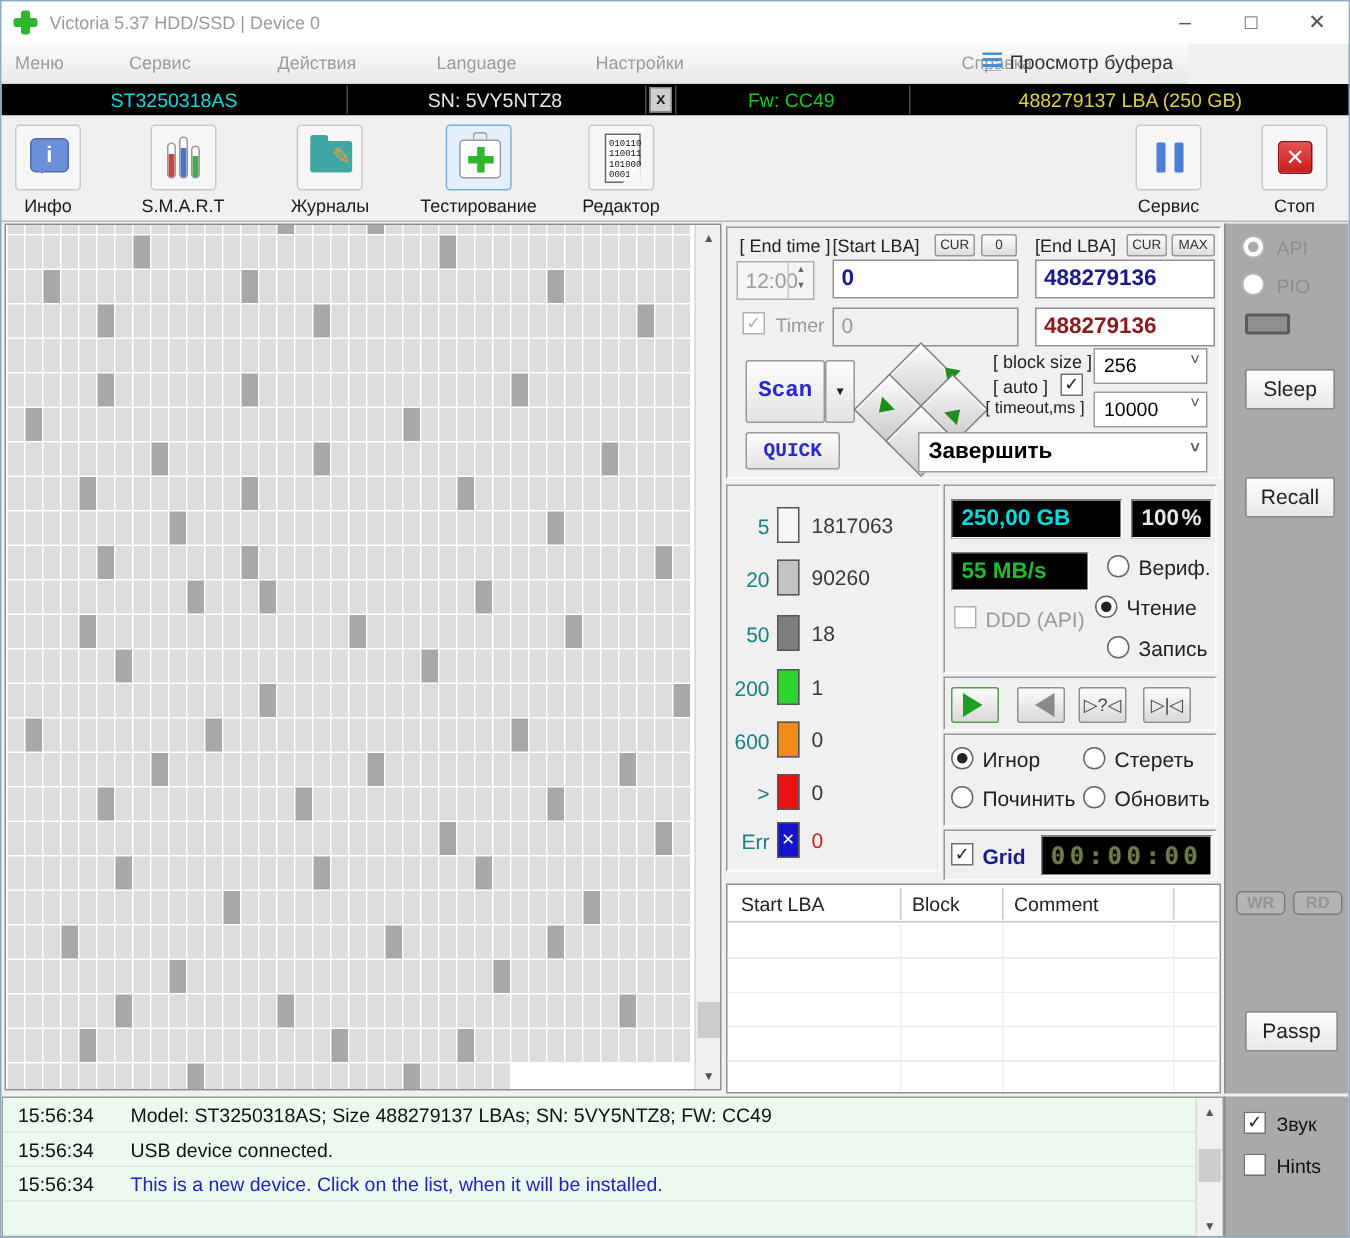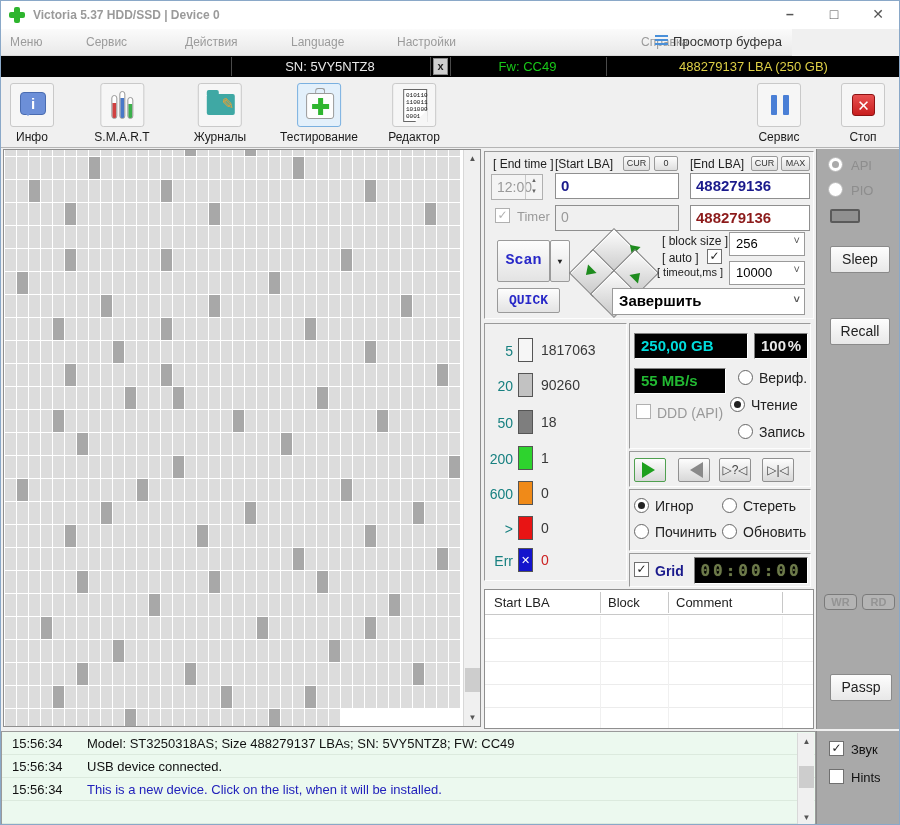--- a/index.html
+++ b/index.html
@@ -1,20 +1,20 @@
 <!DOCTYPE html>
 <html><head>
 <meta charset="utf-8">
 <style>
   * { margin:0; padding:0; box-sizing:border-box; font-family:"Liberation Sans","DejaVu Sans",sans-serif; }
   body { background:#444; }
   .window { position:relative; width:900px; height:825px; background:#f0f0f0; overflow:hidden; border:1px solid #8aa8c8; }
 
   
-  .titlebar { position:absolute; left:0; top:0; width:900px; height:28px; background:#fff;font-weight:bold; }
+  .titlebar { position:absolute; left:0; top:0; width:900px; height:28px; background:#fff; }
   .app-icon { position:absolute; left:8px; top:6px; width:16px; height:16px; }
   .app-icon::before { content:""; position:absolute; left:5px; top:0; width:6px; height:16px; background:#2eb52e; border-radius:2px; }
   .app-icon::after { content:""; position:absolute; left:0; top:5px; width:16px; height:6px; background:#2eb52e; border-radius:2px; }
   .title-text { position:absolute; left:32px; top:7px; font-size:12px; color:#9a9a9a; }
   .win-btn { position:absolute; top:0; width:42px; height:28px; text-align:center; line-height:26px; font-size:14px; color:#555; cursor:default; }
   .win-min { right:90px; } .win-max { right:46px; } .win-close { right:2px; }
 
   
   .menubar { position:absolute; left:0; top:28px; width:791px; height:27px; background:linear-gradient(#fbfbfb,#e9e9e9); border-bottom:1px solid #d8d8d8;padding-left:40px; }
   .menu-item { position:absolute; top:6px; font-size:12px; color:#9b9b9b; }
@@ -178,20 +178,21 @@
     <div class="menu-item" style="left:184px">Действия</div>
     <div class="menu-item" style="left:290px">Language</div>
     <div class="menu-item" style="left:396px">Настройки</div>
     <div class="menu-item" style="left:640px">Справка</div>
     <div class="buffer-view">
       <span class="buffer-icon"></span><span>Просмотр буфера</span>
     </div>
   </div>
 
   <div class="devicebar">
+    <div class="seg seg-model">ST3250318AS</div>
     <div class="seg-sep" style="left:230px"></div>
     <div class="seg seg-sn">SN: 5VY5NTZ8</div>
     <div class="seg-sep" style="left:429px"></div>
     <div class="x-btn">x</div>
     <div class="seg-sep" style="left:449px"></div>
     <div class="seg seg-fw">Fw: CC49</div>
     <div class="seg-sep" style="left:605px"></div>
     <div class="seg seg-cap">488279137 LBA (250 GB)</div>
   </div>
 

